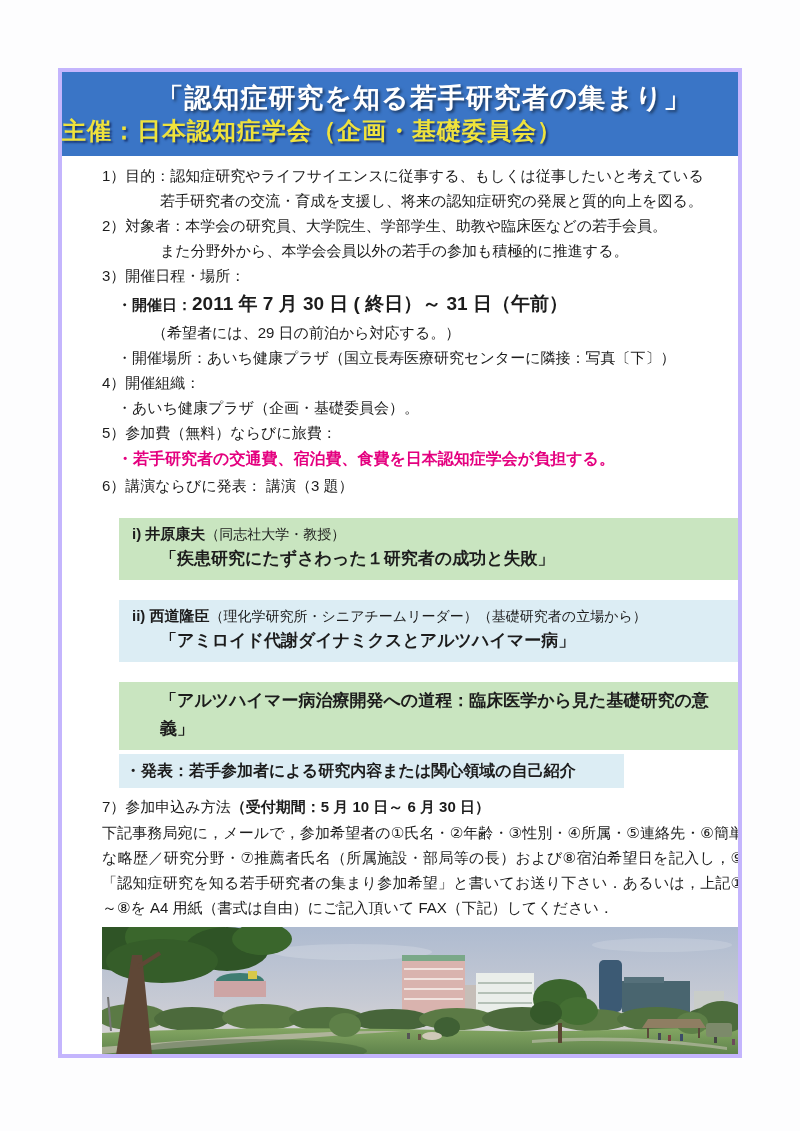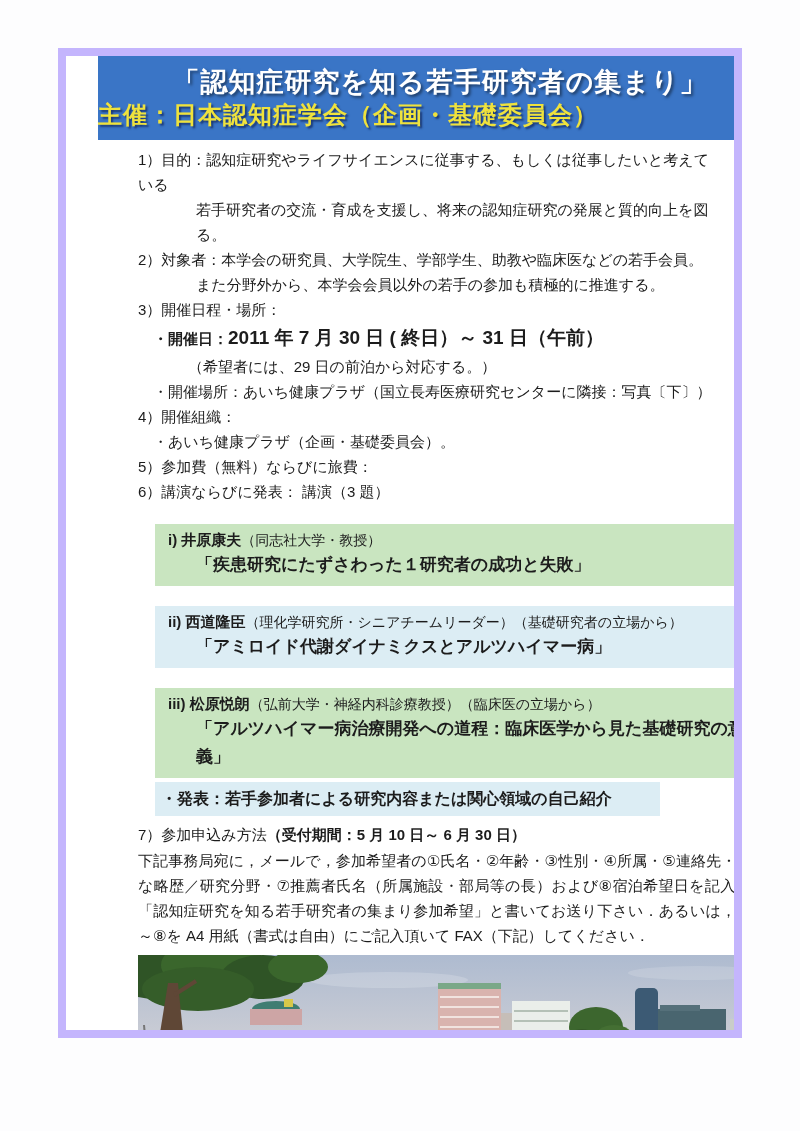--- a/index.html
+++ b/index.html
@@ -2,24 +2,23 @@
 <html lang="ja"><head>
 <meta charset="utf-8">
 <style>
   html,body{margin:0;padding:0;}
   body{
     width:800px;height:1131px;position:relative;background:#fdfdfe;
     font-family:"Liberation Sans","DejaVu Sans",sans-serif;
     color:#1c1c1c;
   }
   .doc-box{
-    position:absolute;left:58px;top:48px;width:684px;height:990px;
-    border:8px solid #c4b5fd;background:#ffffff;box-sizing:border-box;
+    position:absolute;left:58px;top:68px;width:684px;height:990px;
+    border:4px solid #c4b5fd;background:#ffffff;box-sizing:border-box;
     overflow:hidden;
-    padding-left:32px;
   }
   
   .header{background:#3a75c6;padding:9px 0 10px 0;}
   .title{
     text-align:center;padding-left:48px;
     color:#ffffff;font-weight:bold;font-size:27px;line-height:34px;
     text-shadow:2px 2px 3px rgba(0,0,0,.5);letter-spacing:1px;
   }
   .subtitle{
     text-align:left;color:#efe23c;font-weight:bold;font-size:24px;line-height:31px;
@@ -72,41 +71,39 @@
     <div class="date-row">
       <span>・開催日：</span><span class="date-value">2011 年 7 月 30 日 ( 終日）～ 31 日（午前）</span>
     </div>
     <div class="row note-row">（希望者には、29 日の前泊から対応する。）</div>
     <div class="row sub">・開催場所：あいち健康プラザ（国立長寿医療研究センターに隣接：写真〔下〕）</div>
 
     <div class="row">4）開催組織：</div>
     <div class="row sub">・あいち健康プラザ（企画・基礎委員会）。</div>
 
     <div class="row">5）参加費（無料）ならびに旅費：</div>
+    <div class="fee-row">・若手研究者の交通費、宿泊費、食費を日本認知症学会が負担する。</div>
 
     <div class="row">6）講演ならびに発表： 講演（3 題）</div>
 
     <div class="lecture-box green">
       <div class="lec-name-row">
         <span class="lec-no-name">i) 井原康夫</span><span>（同志社大学・教授）</span>
       </div>
       <div class="lec-title">「疾患研究にたずさわった１研究者の成功と失敗」</div>
     </div>
 
     <div class="lecture-box blue">
       <div class="lec-name-row">
         <span class="lec-no-name">ii) 西道隆臣</span><span>（理化学研究所・シニアチームリーダー）（基礎研究者の立場から）</span>
       </div>
       <div class="lec-title">「アミロイド代謝ダイナミクスとアルツハイマー病」</div>
     </div>
 
     <div class="lecture-box green">
-      <div class="lec-name-row">
-        <span class="lec-no-name">iii) 松原悦朗</span><span>（弘前大学・神経内科診療教授）（臨床医の立場から）</span>
-      </div>
       <div class="lec-title">「アルツハイマー病治療開発への道程：臨床医学から見た基礎研究の意義」</div>
     </div>
 
     <div class="presentation-box blue">・発表：若手参加者による研究内容または関心領域の自己紹介</div>
 
     <div class="row">
       <span>7）参加申込み方法</span><span class="bold">（受付期間：5 月 10 日～ 6 月 30 日）</span>
     </div>
     <div class="app-body">下記事務局宛に，メールで，参加希望者の①氏名・②年齢・③性別・④所属・⑤連絡先・⑥簡単な略歴／研究分野・⑦推薦者氏名（所属施設・部局等の長）および⑧宿泊希望日を記入し，⑨「認知症研究を知る若手研究者の集まり参加希望」と書いてお送り下さい．あるいは，上記①～⑧を A4 用紙（書式は自由）にご記入頂いて FAX（下記）してください．</div>
 

